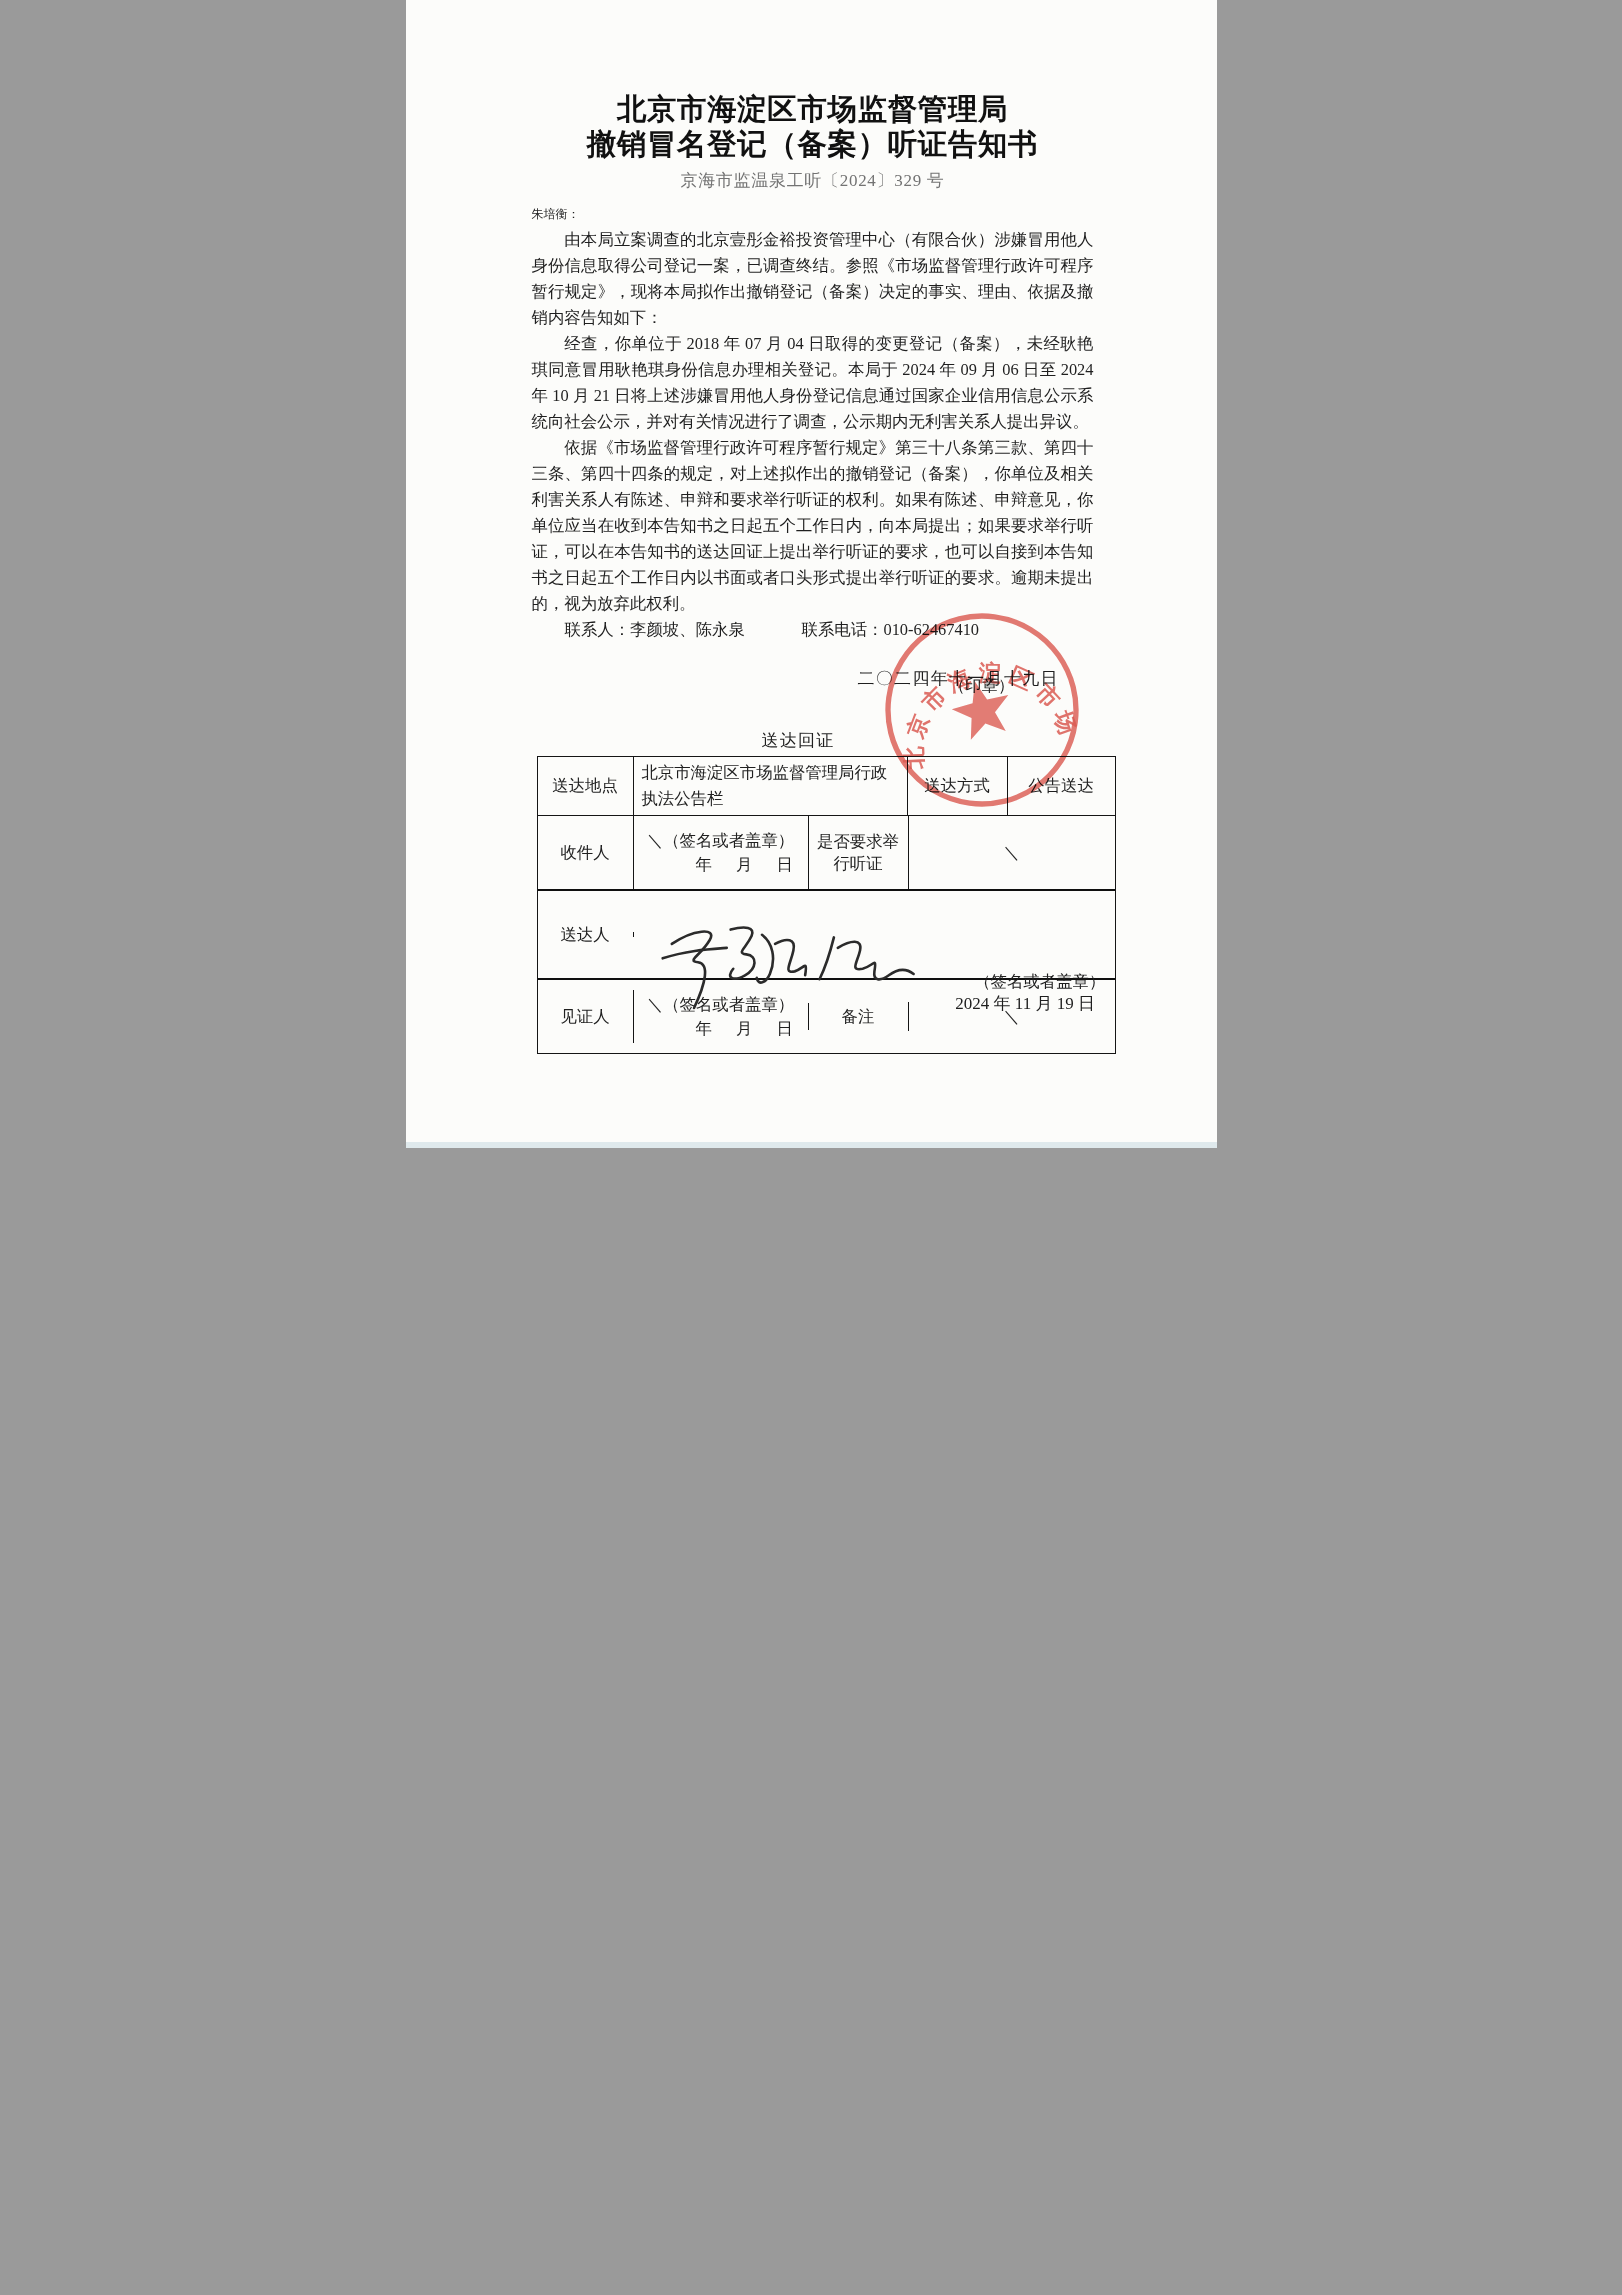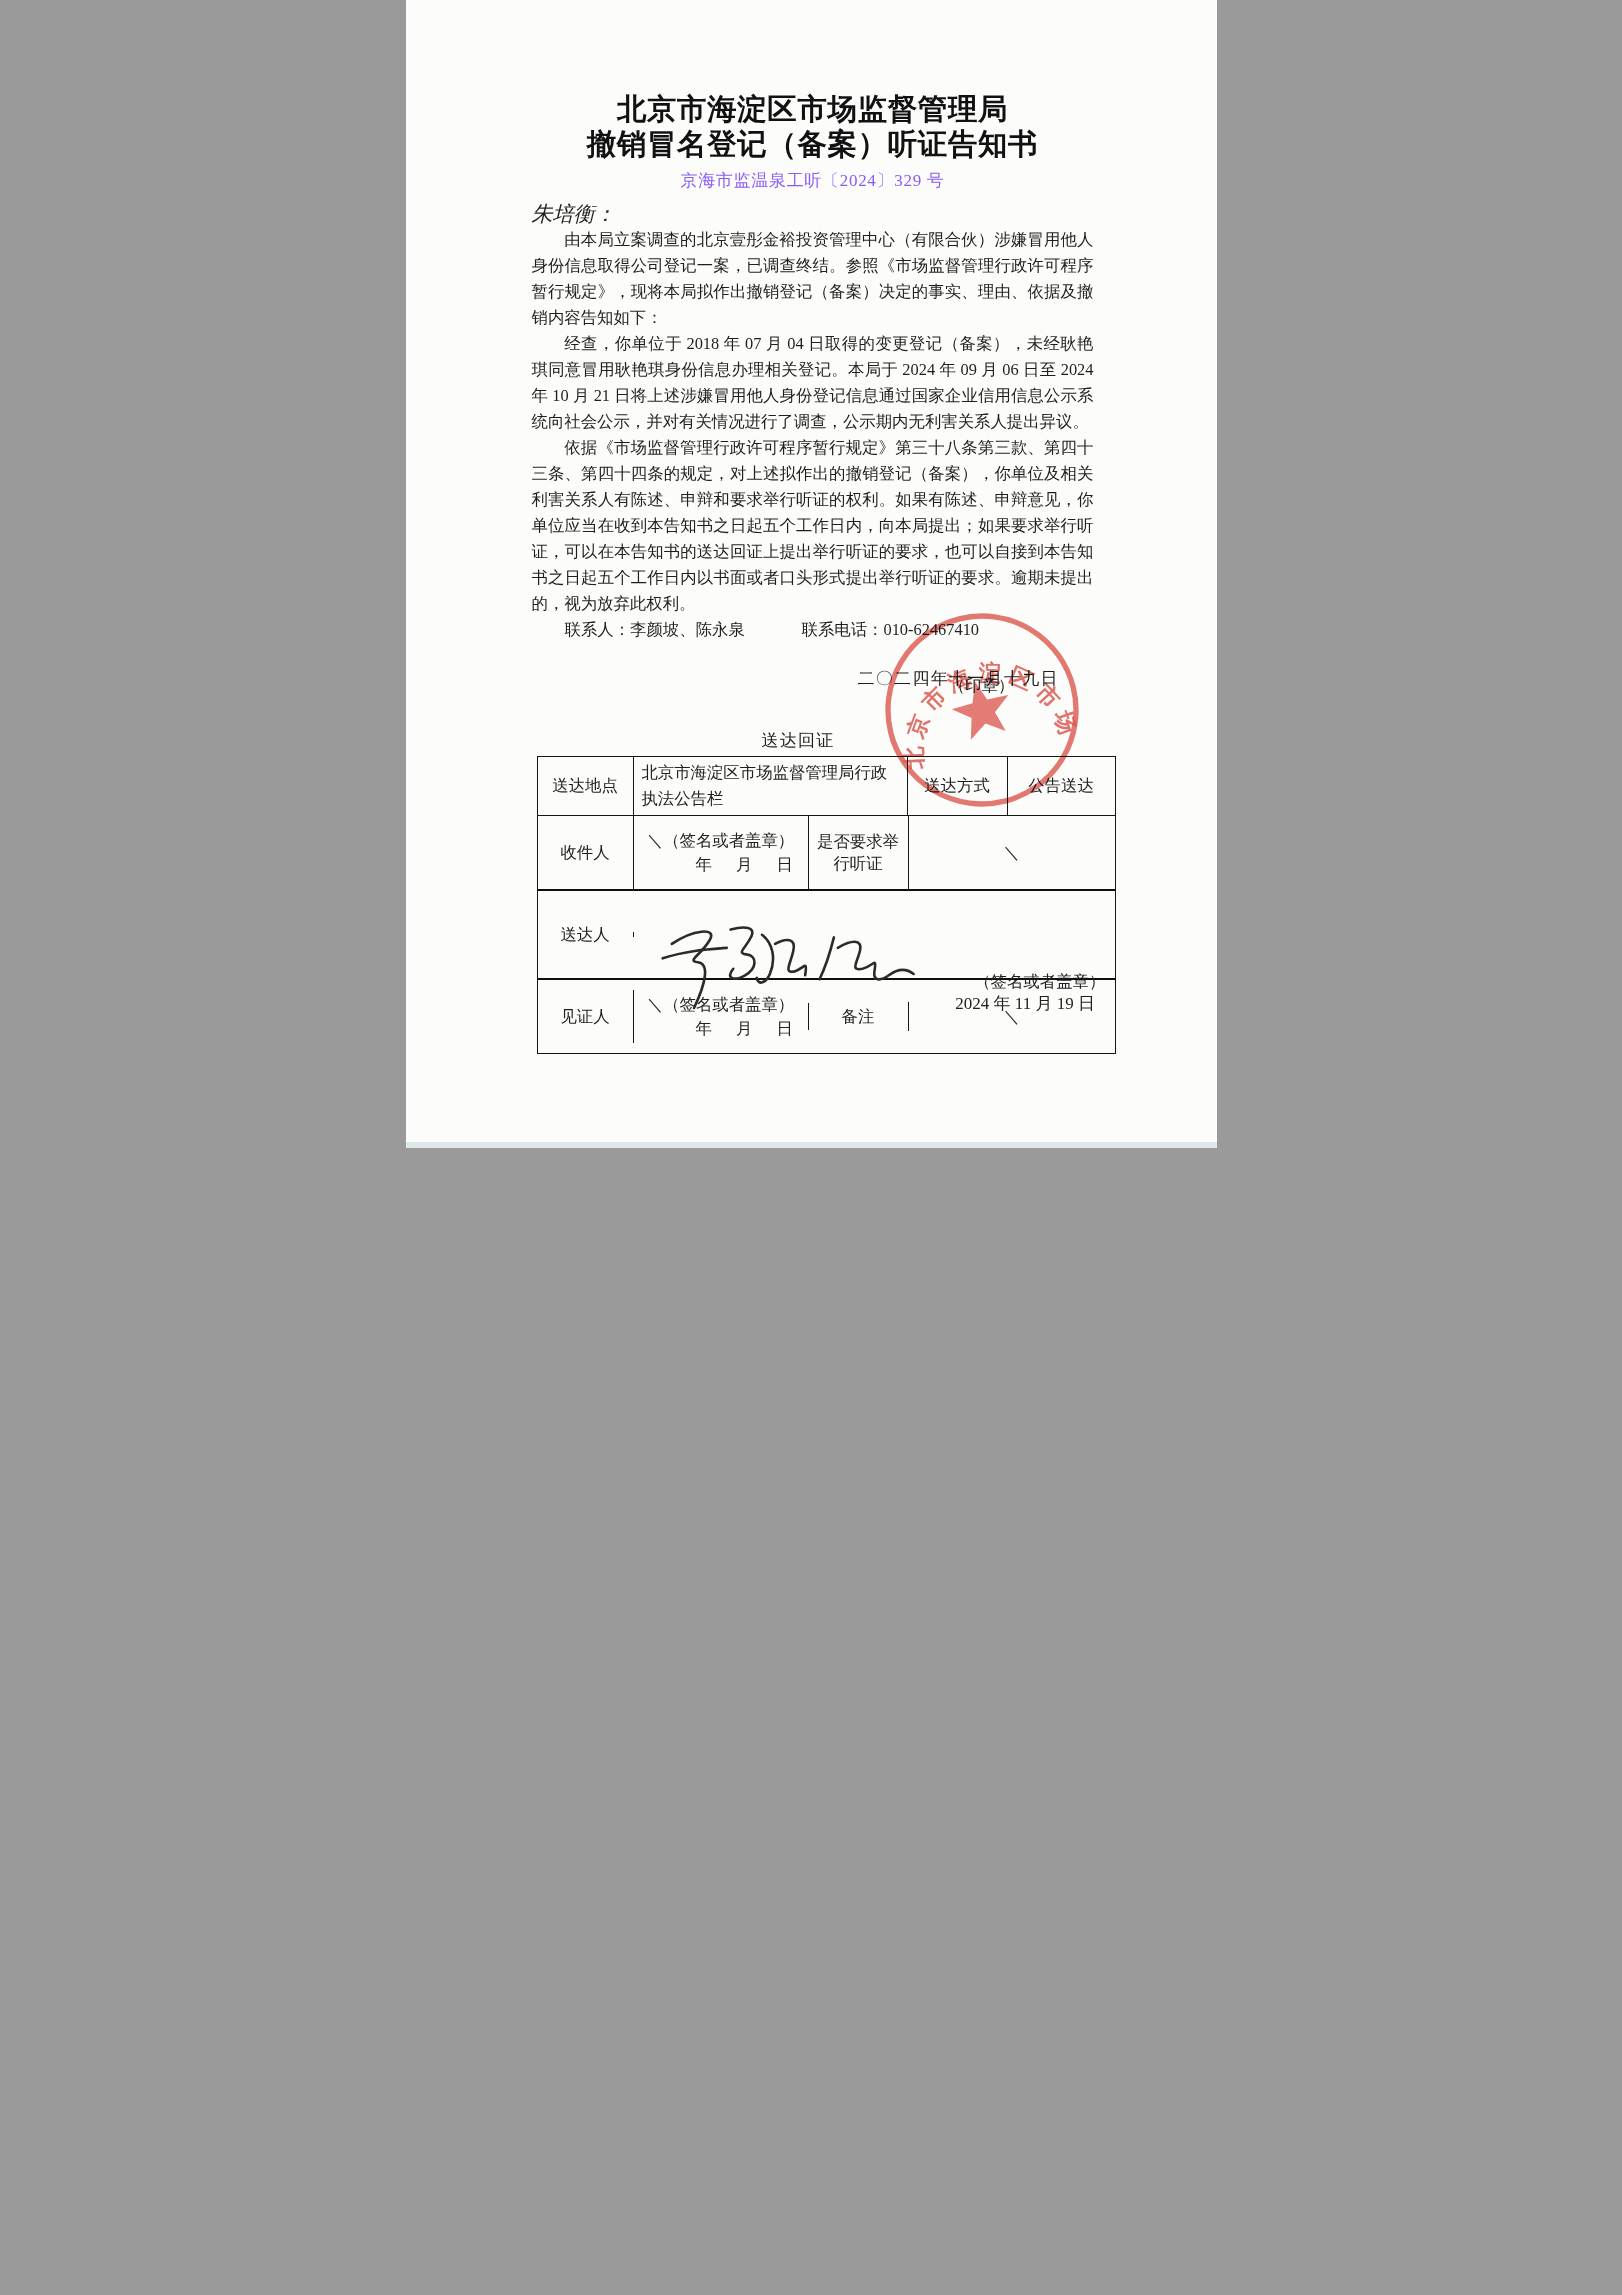--- a/index.html
+++ b/index.html
@@ -14,24 +14,24 @@
   }
   .doc{position:relative;padding:0 123px 0 126px;}
   .title{
     text-align:center;font-weight:bold;
     font-size:29.4px;line-height:35px;
     color:#111;letter-spacing:0.7px;
   }
   .title.first{padding-top:92px;}
   .docno{
     text-align:center;font-size:17px;line-height:19.6px;
-    margin-top:9.2px;color:#8b5cf6;letter-spacing:0.7px;
+    margin-top:9.2px;color:#737373;letter-spacing:0.7px;
   }
   .bodytext{margin-top:10.5px;font-size:16.4px;line-height:26px;text-align:justify;}
-  .addressee{font-size:21px;line-height:26px;font-style:italic;}
+  .addressee{font-size:12px;line-height:26px;}
   .para{margin:0;text-indent:2em;}
   .contact{position:relative;margin:0;height:26px;}
   .contact .person{position:absolute;left:33px;}
   .contact .phone{position:absolute;left:270px;}
   
   .seal-note{position:absolute;left:458px;top:675px;width:236px;text-align:center;
     font-size:16.4px;line-height:22px;}
   .seal-date{position:absolute;left:452px;top:668px;width:294px;text-align:left;
     font-size:17px;line-height:22px;letter-spacing:1.3px;}
   

